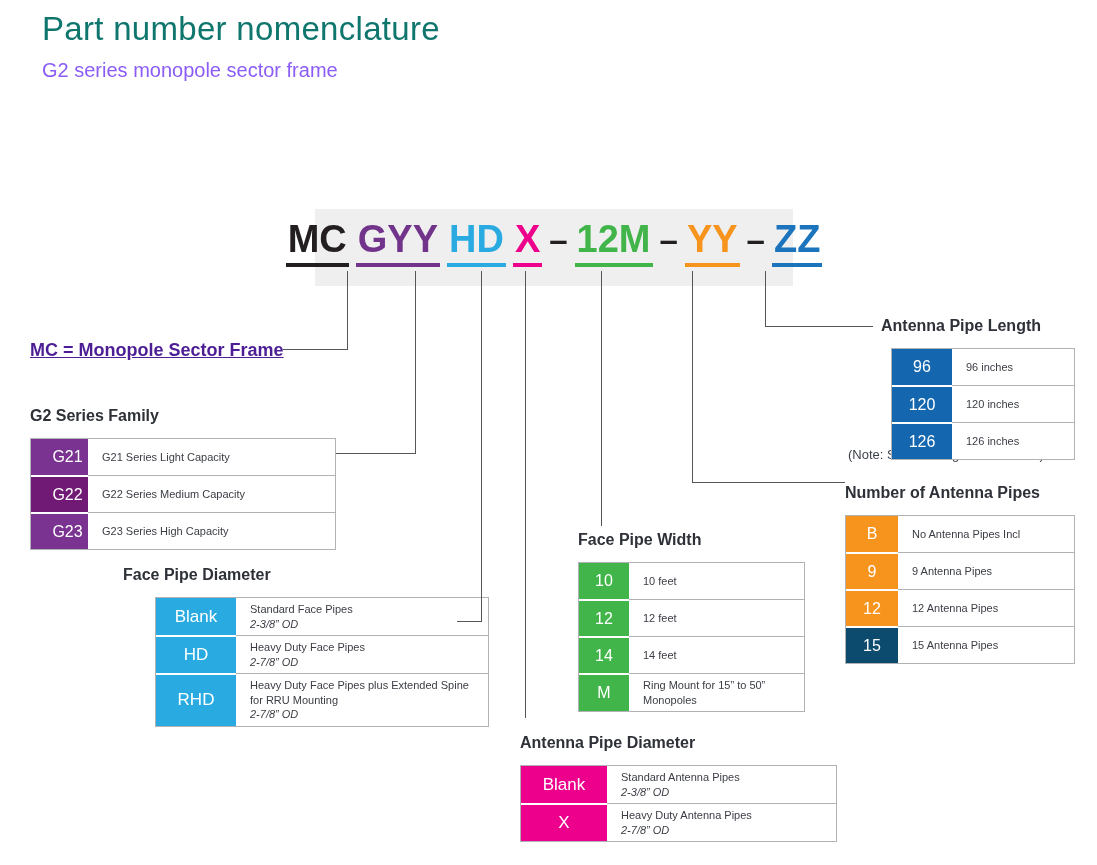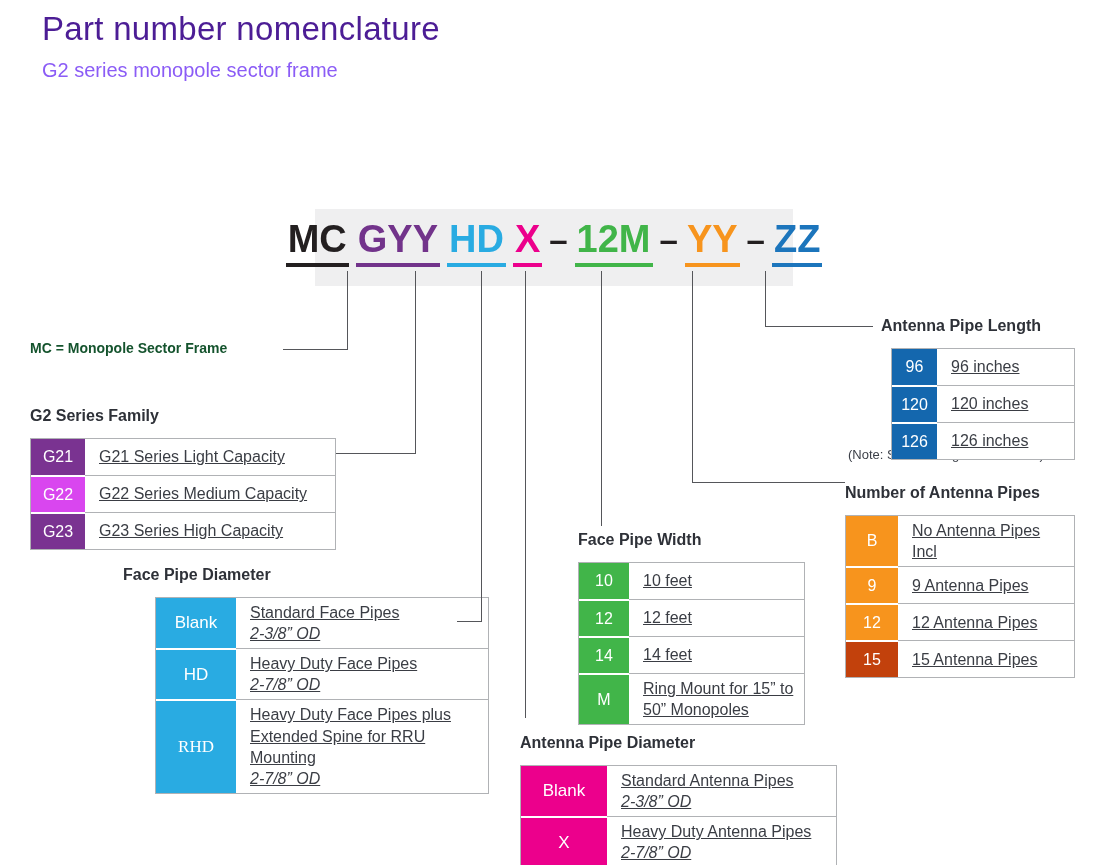--- a/index.html
+++ b/index.html
@@ -1,51 +1,51 @@
 <!DOCTYPE html>
 <html><head>
 <meta charset="utf-8">
 <style>
   html,body{margin:0;padding:0;background:#fff;}
   .page{position:relative;width:1097px;height:865px;background:#ffffff;
         font-family:"Liberation Sans", sans-serif;overflow:hidden;}
 
   .title{position:absolute;left:42px;top:10px;font-size:33px;font-weight:400;
-         color:#4c1d95;letter-spacing:.3px;}
+         color:#0f766e;letter-spacing:.3px;}
   .subtitle{position:absolute;left:42px;top:59px;font-size:20px;color:#8b5cf6;}
 
   .pn-box{position:absolute;left:315px;top:209px;width:478px;height:77px;background:#efeff0;}
   .pn-row{position:absolute;left:315px;top:209px;width:478px;height:69px;
           display:flex;align-items:center;justify-content:center;gap:7px;z-index:2;}
   .pn-seg{font-weight:bold;font-size:38px;line-height:1;padding:0 2px 5px;border-bottom:4px solid;}
   .pn-dash{font-weight:bold;font-size:33px;line-height:1;padding-bottom:9px;}
 
   .line{position:absolute;background:#55565a;z-index:1;}
 
-  .mc-label{position:absolute;left:30px;top:340px;font-size:14px;font-weight:bold;color:#14532d;}
+  .mc-label{position:absolute;left:30px;top:340px;font-size:18px;font-weight:bold;color:#4c1d95;text-decoration:underline;}
   .note{position:absolute;left:848px;top:447px;font-size:13px;color:#3b3f47;}
 
   .tbl{position:absolute;}
   .tbl-heading{position:absolute;bottom:calc(100% + 13px);left:0;font-size:16px;
                font-weight:bold;color:#2e3138;white-space:nowrap;}
   .rows{border:1px solid #b0b2b5;background:#fff;}
   .row{display:flex;}
   .row + .row .desc{border-top:1px solid #b0b2b5;}
   .row + .row .badge{border-top:2px solid #ffffff;}
   .badge{color:#fff;display:flex;align-items:center;justify-content:center;
          font-size:16px;flex:none;}
   .desc{flex:1;display:flex;flex-direction:column;justify-content:center;
-        padding:4px 8px 4px 14px;min-height:28px;color:#3a3d44;font-size:16px;line-height:1.32;text-decoration:underline;}
+        padding:4px 8px 4px 14px;min-height:28px;color:#3a3d44;font-size:11px;line-height:1.32;}
   .desc-line.it{font-style:italic;}
 
-  .tbl-series{left:30px;top:438px;width:306px;}      .tbl-series .badge{width:54px;}
+  .tbl-series{left:30px;top:438px;width:306px;}      .tbl-series .badge{width:41px;padding-left:16px;}
   .tbl-fp-diameter{left:123px;top:597px;width:334px;padding-left:32px;}.tbl-fp-diameter .badge{width:80px;font-size:17px;}
   .tbl-fp-width{left:578px;top:562px;width:227px;}   .tbl-fp-width .badge{width:50px;}
   .tbl-ap-diameter{left:520px;top:765px;width:317px;}.tbl-ap-diameter .badge{width:86px;font-size:17px;}
-  .tbl-ap-length{left:881px;top:348px;width:184px;padding-left:10px;}  .tbl-ap-length .badge{width:45px;}
+  .tbl-ap-length{left:881px;top:348px;width:184px;padding-left:10px;}  .tbl-ap-length .badge{width:60px;}
   .tbl-ap-count{left:845px;top:515px;width:230px;}   .tbl-ap-count .badge{width:52px;}
 </style>
 </head>
 <body>
 
 <div class="page">
 
   <div class="title">Part number nomenclature</div>
   <div class="subtitle">G2 series monopole sector frame</div>
 
@@ -83,21 +83,21 @@
       <div class="tbl tbl-series">
       <div class="tbl-heading">G2 Series Family</div>
       <div class="rows">
           <div class="row">
       <div class="badge" style="background: rgb(122, 51, 145);">G21</div>
       <div class="desc">
               <div class="desc-line">G21 Series Light Capacity</div>
             </div>
     </div>
           <div class="row">
-      <div class="badge" style="background: #d946ef;">G22</div>
+      <div class="badge" style="background: #701a75;">G22</div>
       <div class="desc">
               <div class="desc-line">G22 Series Medium Capacity</div>
             </div>
     </div>
           <div class="row">
       <div class="badge" style="background: rgb(122, 51, 145);">G23</div>
       <div class="desc">
               <div class="desc-line">G23 Series High Capacity</div>
             </div>
     </div>
@@ -114,21 +114,21 @@
             </div>
     </div>
           <div class="row">
       <div class="badge" style="background: rgb(41, 171, 226);">HD</div>
       <div class="desc">
               <div class="desc-line">Heavy Duty Face Pipes</div>
               <div class="desc-line it">2-7/8” OD</div>
             </div>
     </div>
           <div class="row">
-      <div class="badge" style="background: rgb(41, 171, 226); font-family: Liberation Serif, serif;">RHD</div>
+      <div class="badge" style="background: rgb(41, 171, 226);">RHD</div>
       <div class="desc">
               <div class="desc-line">Heavy Duty Face Pipes plus Extended Spine for RRU Mounting</div>
               <div class="desc-line it">2-7/8” OD</div>
             </div>
     </div>
         </div>
     </div>
       <div class="tbl tbl-fp-width">
       <div class="tbl-heading">Face Pipe Width</div>
       <div class="rows">
@@ -215,21 +215,21 @@
               <div class="desc-line">9 Antenna Pipes</div>
             </div>
     </div>
           <div class="row">
       <div class="badge" style="background: rgb(247, 148, 29);">12</div>
       <div class="desc">
               <div class="desc-line">12 Antenna Pipes</div>
             </div>
     </div>
           <div class="row">
-      <div class="badge" style="background: #c2410c;">15</div>
+      <div class="badge" style="background: #0c4a6e;">15</div>
       <div class="desc">
               <div class="desc-line">15 Antenna Pipes</div>
             </div>
     </div>
         </div>
     </div>
     </div>
 
 </div>
 

